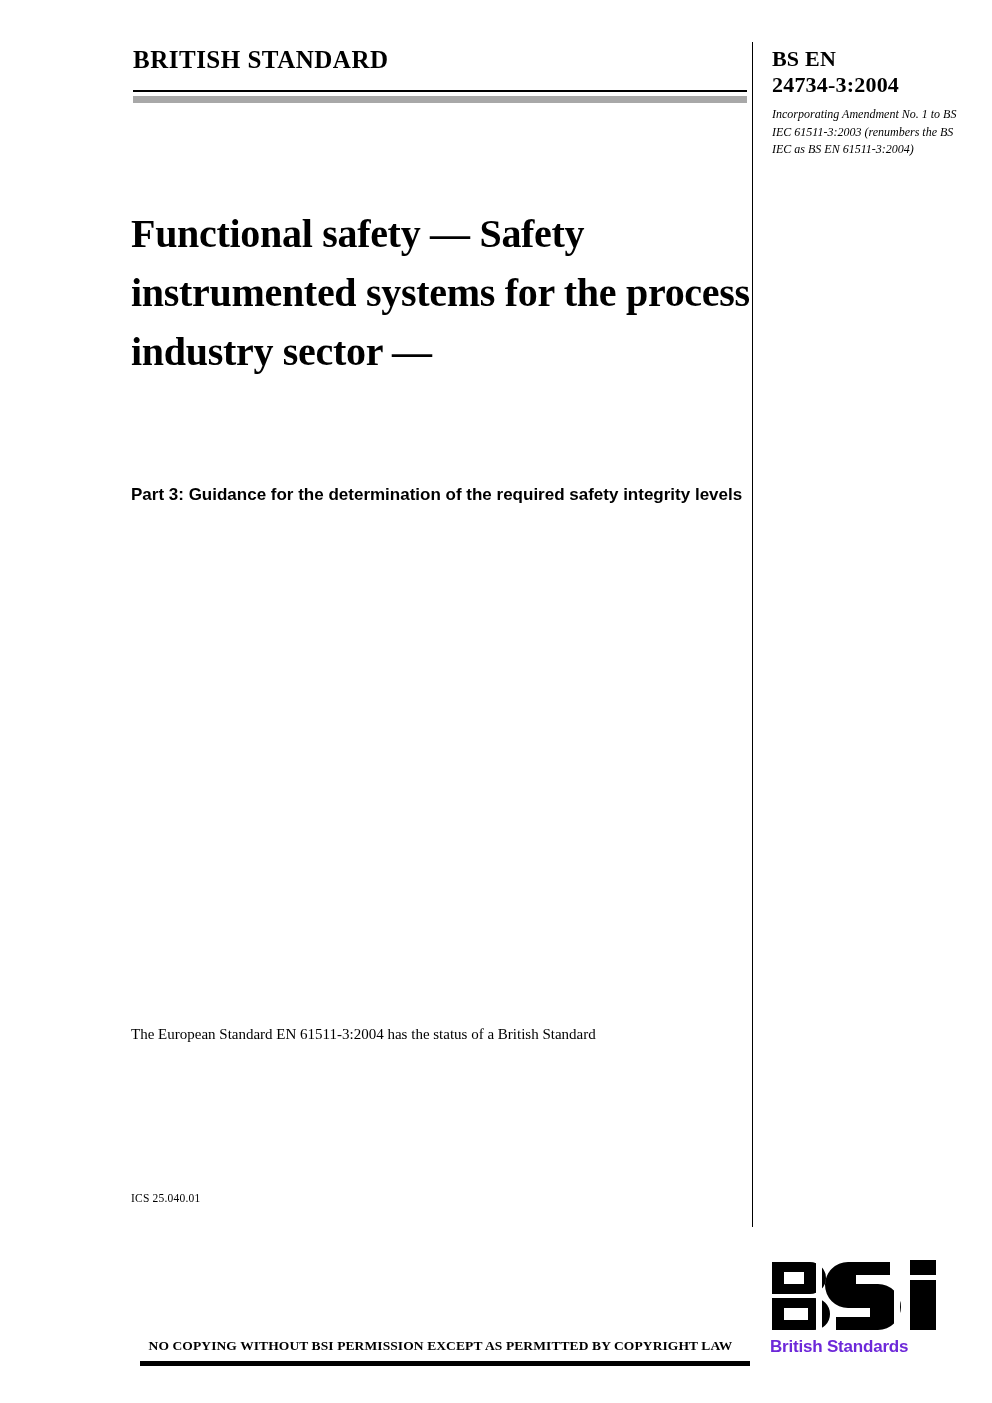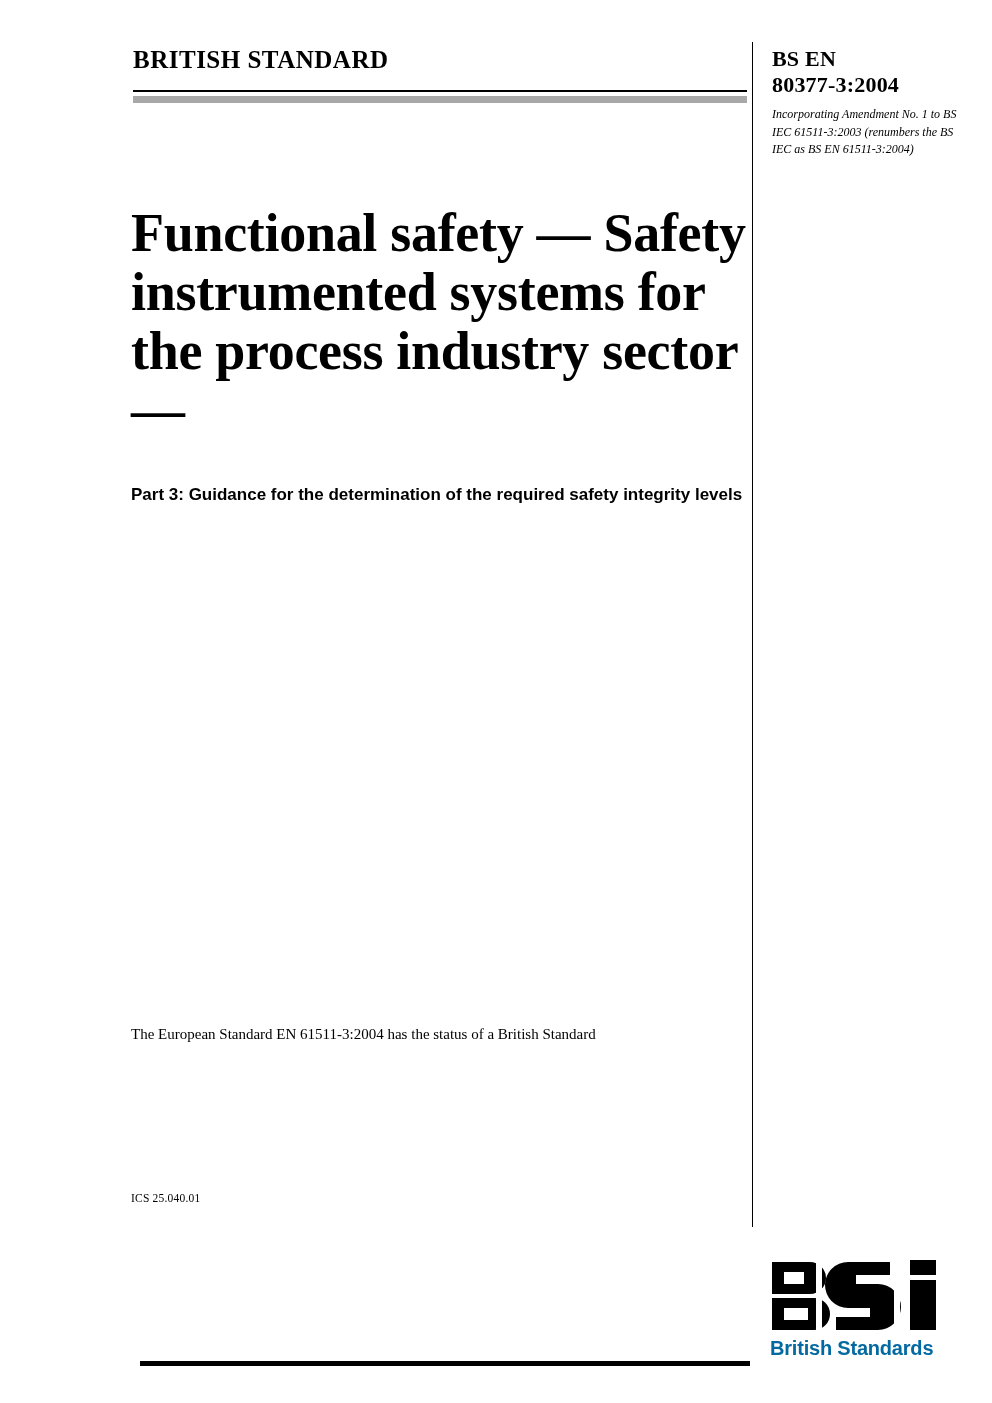--- a/index.html
+++ b/index.html
@@ -82,21 +82,21 @@
   }
 
   
   .main-title {
     position: absolute;
     left: 131px;
     top: 198px;
     width: 620px;
     font-family: "Liberation Serif", serif;
     font-weight: bold;
-    font-size: 54px;
+    font-size: 40px;
     line-height: 59px;
     letter-spacing: -0.3px;
   }
   .subtitle {
     position: absolute;
     left: 131px;
     top: 472px;
     width: 625px;
     font-family: Liberation Sans, sans-serif;
     font-weight: bold;
@@ -136,23 +136,23 @@
   }
   .logo-mark {
     width: 190px;
     height: 76px;
     display: block;
   }
   .logo-text {
     margin-top: 3px;
     font-family: "Liberation Sans", sans-serif;
     font-weight: bold;
-    font-size: 20px;
+    font-size: 17px;
     letter-spacing: -0.2px;
-    color: #0369a1;
+    color: #6d28d9;
   }
 
   
   .footer-text {
     position: absolute;
     left: 133px;
     top: 1332px;
     width: 615px;
     text-align: center;
     font-family: "Liberation Serif", serif;
@@ -177,21 +177,21 @@
   <div class="header">
     <div class="header-title">BRITISH STANDARD</div>
   </div>
   <div class="header-rule-thin"></div>
   <div class="header-rule-thick"></div>
 
   <div class="vrule"></div>
 
   <div class="designation">
     <div class="designation-line">BS EN</div>
-    <div class="designation-line">80377-3:2004</div>
+    <div class="designation-line">24734-3:2004</div>
     <div class="amendment">Incorporating Amendment No. 1 to BS IEC 61511-3:2003 (renumbers the BS IEC as BS EN 61511-3:2004)</div>
   </div>
 
   <div class="main-title">Functional safety — Safety instrumented systems for the process industry sector —</div>
   <div class="subtitle">Part 3: Guidance for the determination of the required safety integrity levels</div>
 
   <div class="status-note">The European Standard EN 61511-3:2004 has the status of a British Standard</div>
 
   <div class="ics">ICS 25.040.01</div>
 
@@ -207,15 +207,16 @@
 
       <rect x="140" y="22" width="26" height="50" fill="#000000"></rect>
       <rect x="140" y="2" width="26" height="15" fill="#000000"></rect>
 
       <rect x="46" y="0" width="6" height="76" fill="#ffffff"></rect>
       <rect x="124" y="0" width="6" height="76" fill="#ffffff"></rect>
     </svg>
     <div class="logo-text">British Standards</div>
   </div>
 
+  <div class="footer-text">NO COPYING WITHOUT BSI PERMISSION EXCEPT AS PERMITTED BY COPYRIGHT LAW</div>
   <div class="footer-rule"></div>
 
 </div>
 
 </body></html>

